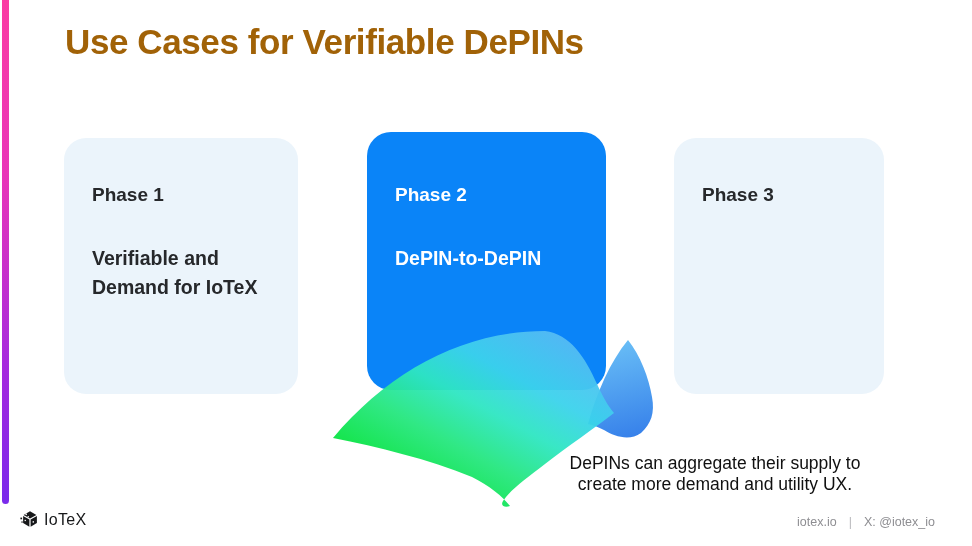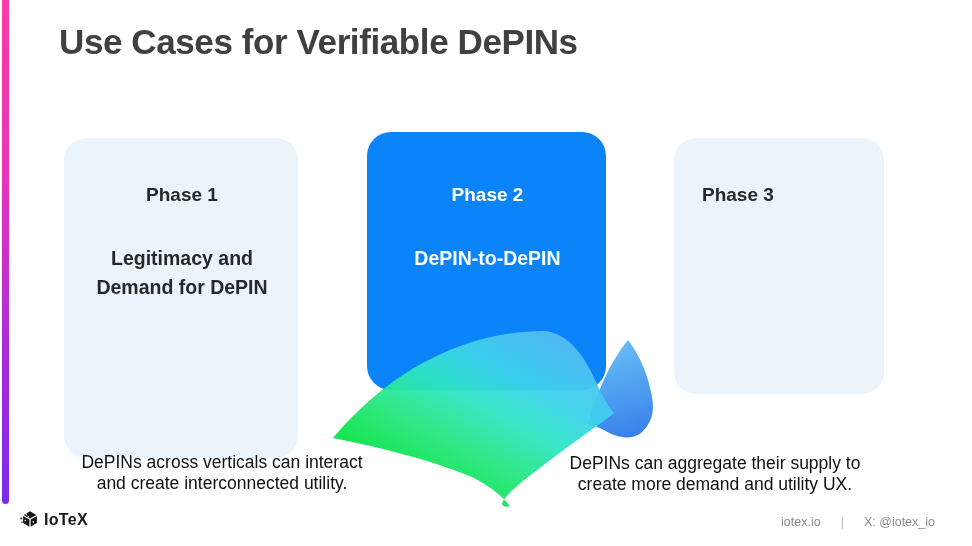--- a/index.html
+++ b/index.html
@@ -17,43 +17,43 @@
     position: absolute;
     left: 2px;
     top: -4px;
     width: 7px;
     height: 508px;
     border-radius: 4px;
     background: linear-gradient(180deg, #fb3ca3 0%, #e935b8 35%, #a72bdd 72%, #7a2beb 100%);
   }
   .slide-title {
     position: absolute;
-    left: 59px;
+    left: 65px;
     top: 22px;
     font-size: 35px;
     font-weight: 800;
     letter-spacing: -0.4px;
-    color: #404040;
+    color: #a16207;
   }
   .card {
     position: absolute;
     border-radius: 22px;
     padding: 44px 26px 0 28px;
   }
   .card.light {
     background: #ebf4fb;
     color: #26282b;
   }
   .card.primary {
     background: #0a84f8;
     color: #ffffff;
     border-radius: 24px;
   }
-  .card-1 { left: 64px;  top: 138px; width: 234px; height: 320px; text-align: center; }
-  .card-2 { left: 367px; top: 132px; width: 239px; height: 258px; padding-top: 50px; text-align: center; }
+  .card-1 { left: 64px;  top: 138px; width: 234px; height: 256px; }
+  .card-2 { left: 367px; top: 132px; width: 239px; height: 258px; padding-top: 50px; }
   .card-3 { left: 674px; top: 138px; width: 210px; height: 256px; }
   .card-phase {
     font-size: 19px;
     font-weight: 700;
     line-height: 26px;
     margin-bottom: 36px;
   }
   .card-body {
     font-size: 19.5px;
     font-weight: 700;
@@ -87,50 +87,50 @@
   .footer-brand {
     position: absolute;
     left: 20px;
     top: 510px;
     display: flex;
     align-items: center;
     gap: 4px;
   }
   .brand-text {
     font-size: 16px;
-    font-weight: 700;
+    font-weight: 400;
     letter-spacing: 0.3px;
     color: #17181a;
   }
   .footer-links {
     position: absolute;
     right: 37px;
     top: 515px;
     font-size: 12.5px;
     color: #8e8e92;
     display: flex;
     align-items: center;
-    gap: 20px;
+    gap: 12px;
   }
   .footer-sep { color: #b9b9bd; }
 </style>
 </head>
 <body>
 
 <div class="slide">
 
   <div class="accent-bar"></div>
 
   <h1 class="slide-title">Use Cases for Verifiable DePINs</h1>
 
   <div class="card light card-1">
     <div class="card-phase">Phase 1</div>
     <div class="card-body">
-      <span>Legitimacy and</span><br>
-      <span>Demand for DePIN</span>
+      <span>Verifiable and</span><br>
+      <span>Demand for IoTeX</span>
     </div>
   </div>
 
   <div class="card primary card-2">
     <div class="card-phase">Phase 2</div>
     <div class="card-body">
       <span>DePIN-to-DePIN</span><br>
     </div>
   </div>
 
@@ -167,24 +167,20 @@
       C 390 370 465 331 545 331
       C 570 334 585 357 597 384
       C 603 397 608 406 614 413
       C 596 427 567 447 545 464
       C 527 478 511 489 503 501
       C 500 506 505 508 510 506
       C 502 496 490 486 472 477
       C 428 459 378 447 333 438 Z"></path>
   </svg>
 
-  <div class="caption caption-left">
-    <span>DePINs across verticals can interact</span><br>
-    <span>and create interconnected utility.</span>
-  </div>
 
   <div class="caption caption-right">
     <span>DePINs can aggregate their supply to</span><br>
     <span>create more demand and utility UX.</span>
   </div>
 
   <div class="footer-brand">
     <svg width="20" height="20" viewBox="0 0 20 20" xmlns="http://www.w3.org/2000/svg" aria-hidden="true">
       <g fill="#17181a">
         <polygon points="10,1.2 16.4,4.9 10,8.6 3.6,4.9"></polygon>

